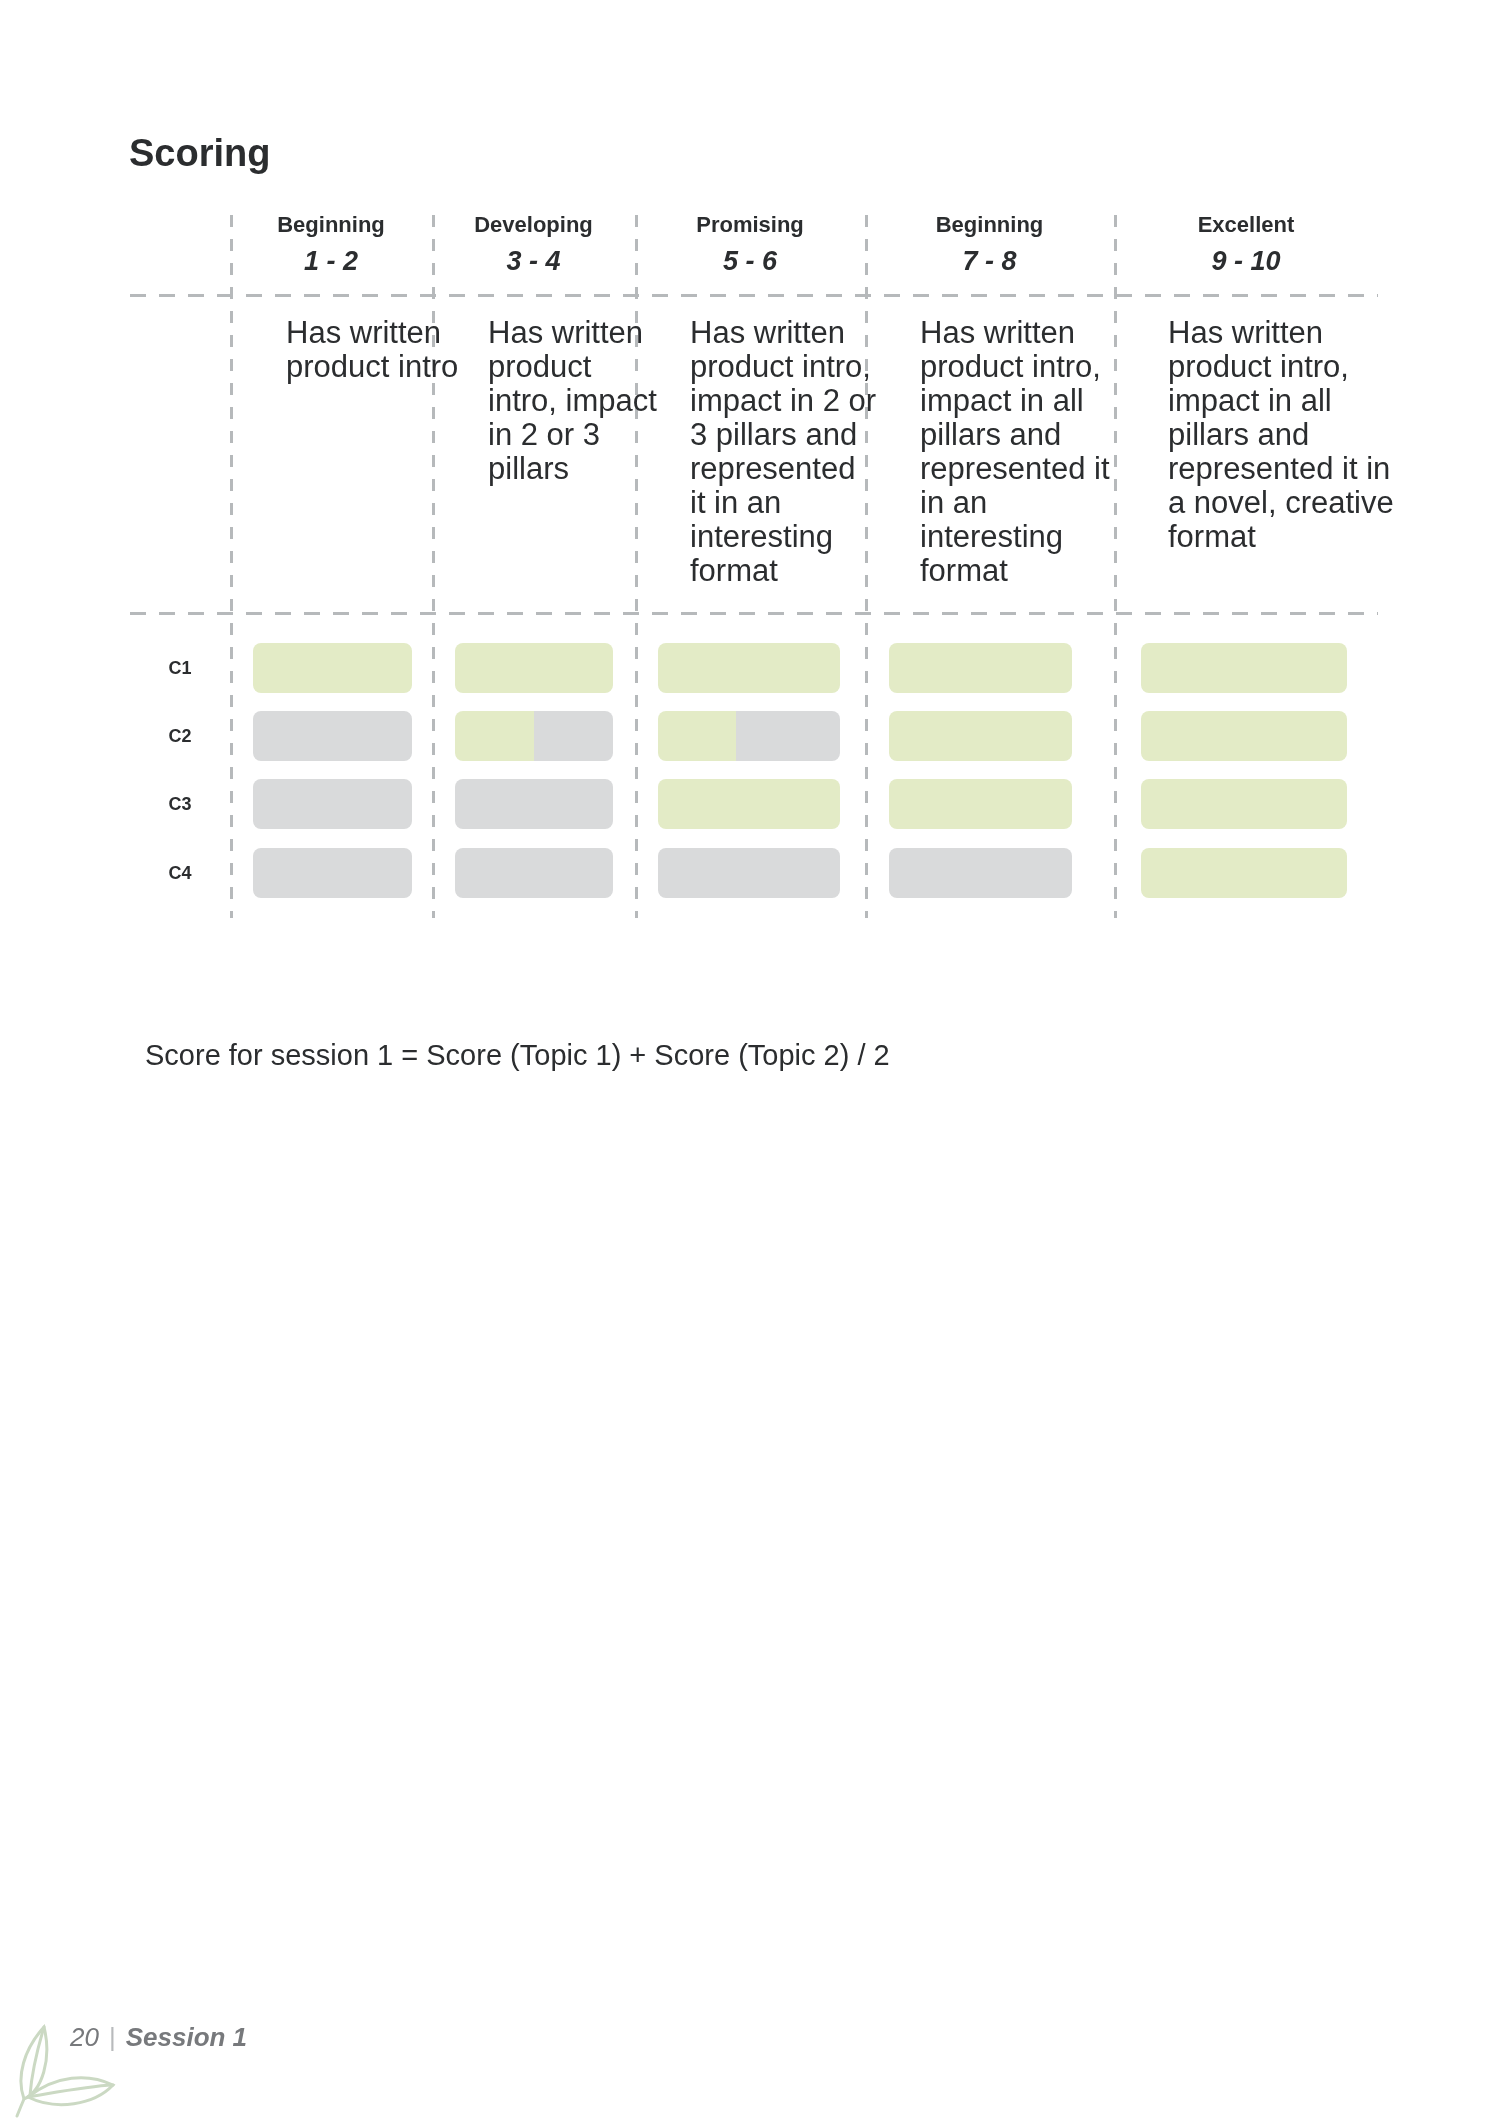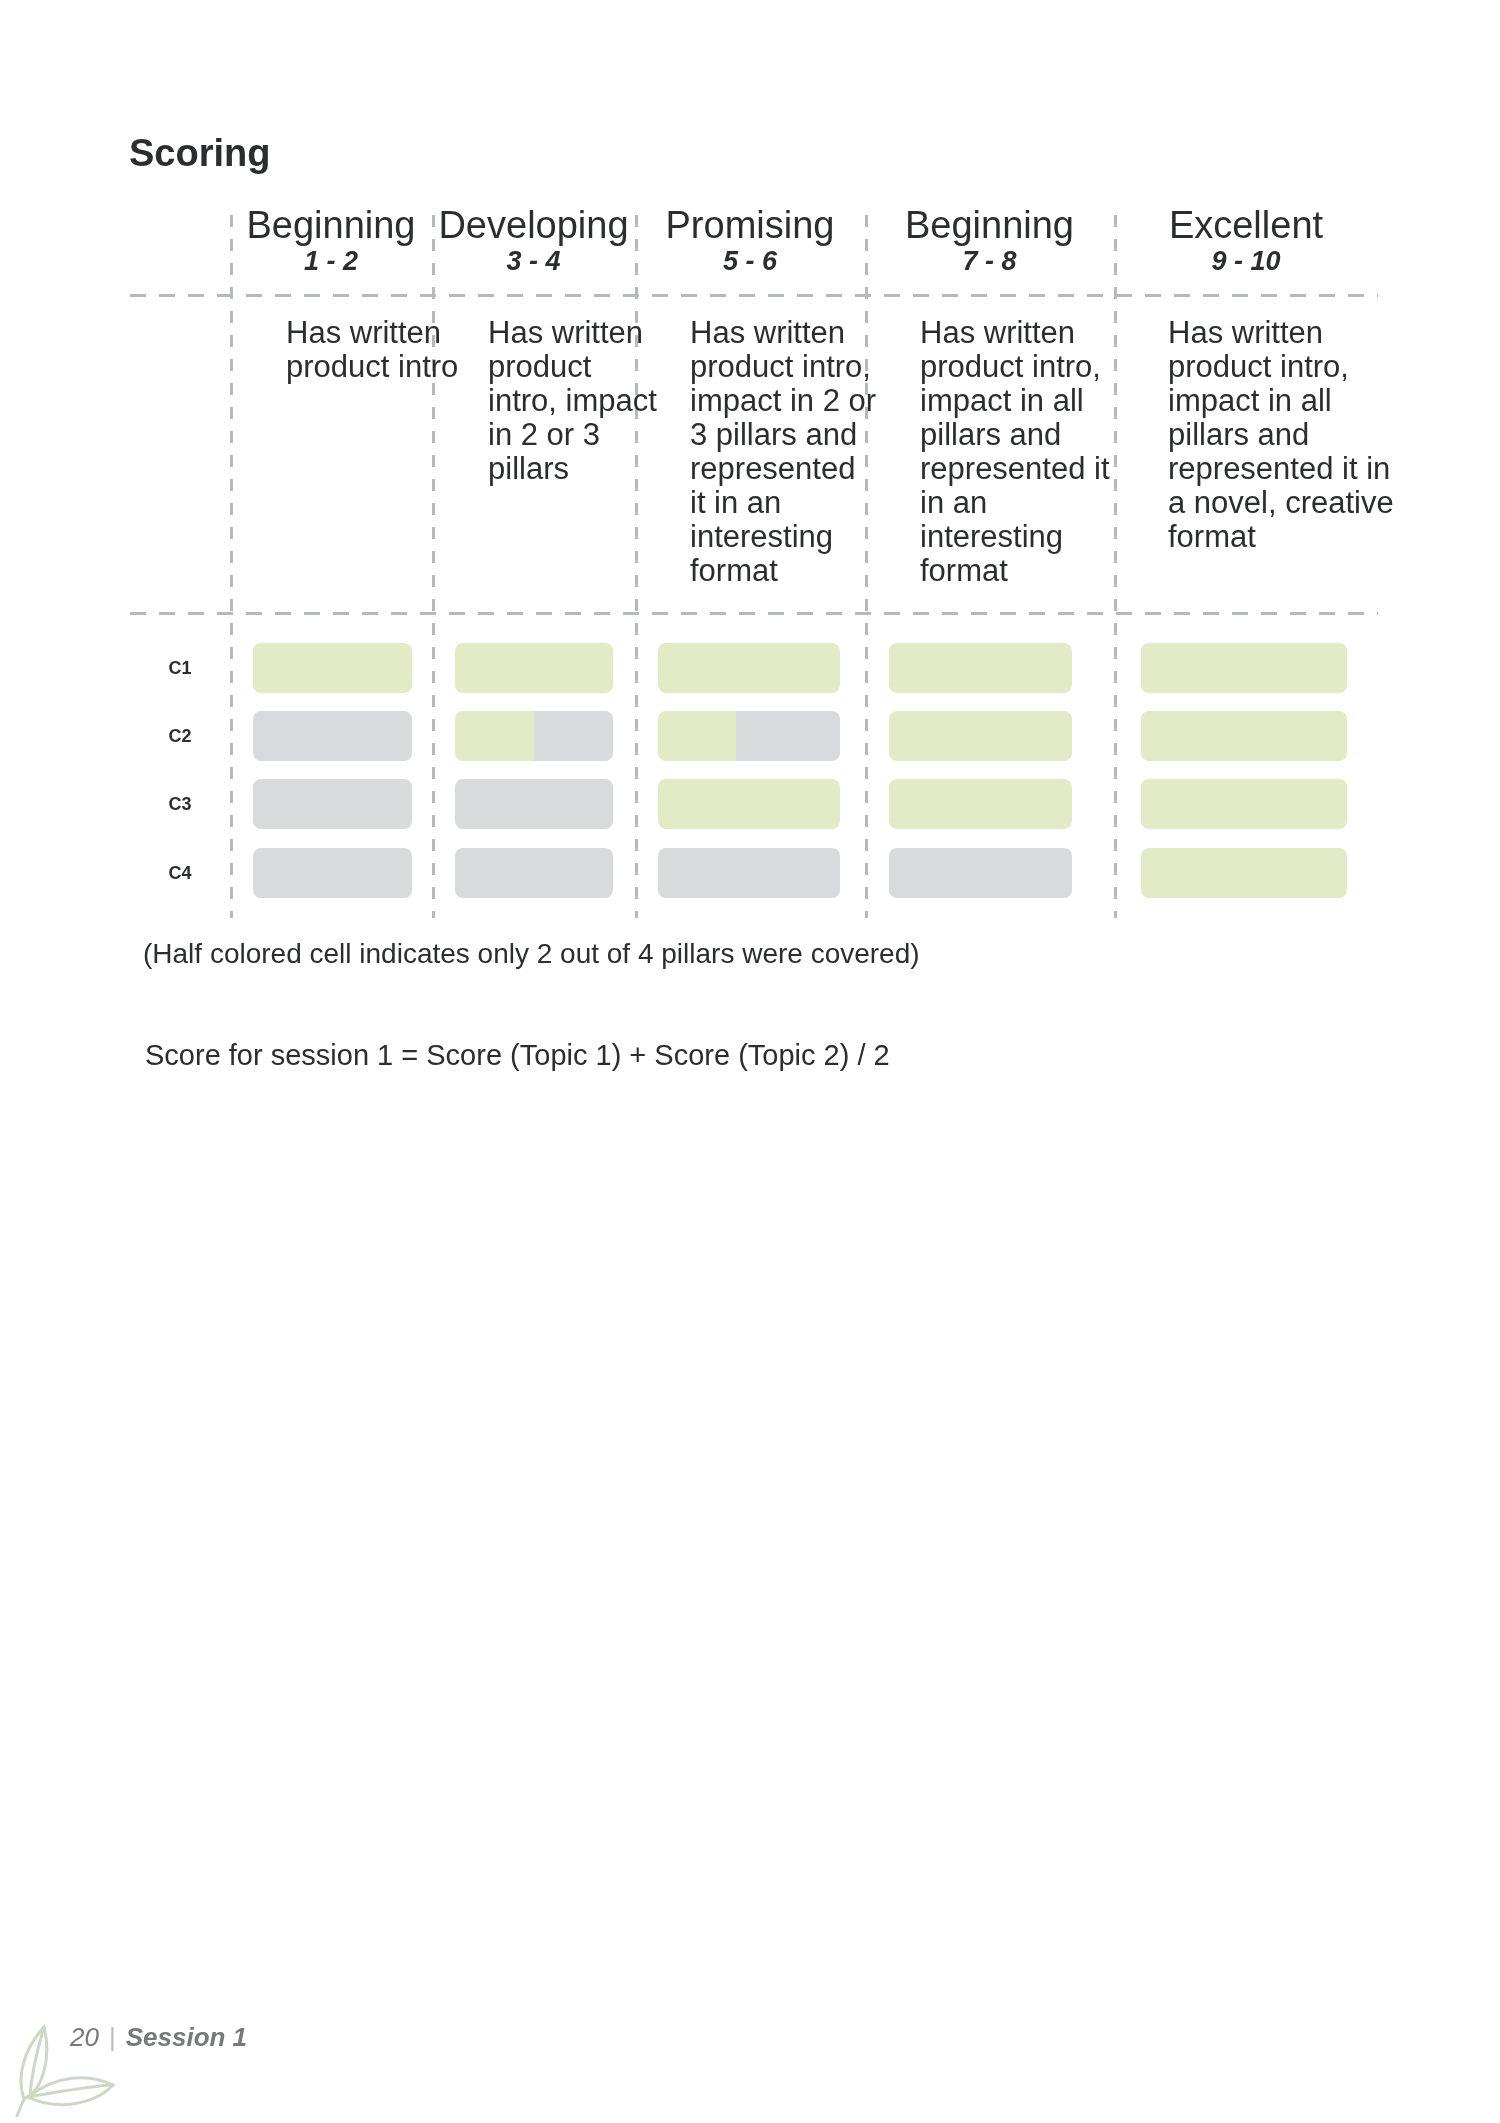--- a/index.html
+++ b/index.html
@@ -36,22 +36,22 @@
     height:3px;
     background:repeating-linear-gradient(to right, var(--dash_line) 0 16px, transparent 16px 29px);
   }
   
   .col-head{
     position:absolute;
     top:207px;
     text-align:center;
   }
   .col-head .level{
-    font-size:38px;
-    font-weight:400;
+    font-size:22px;
+    font-weight:700;
     line-height:36px;
   }
   .col-head .range{
     font-size:27px;
     font-weight:700;
     line-height:36px;
     font-style:italic;
   }
   
   .desc{
@@ -198,21 +198,20 @@
         <div class="cell" style="left: 1141px; top: 779px; width: 206px; background: var(--green);"></div>
         <div class="rowlab" style="top: 848px;">C4</div>
         <div class="cell" style="left: 253px; top: 848px; width: 159px; background: var(--gray);"></div>
         <div class="cell" style="left: 455px; top: 848px; width: 158px; background: var(--gray);"></div>
         <div class="cell" style="left: 658px; top: 848px; width: 182px; background: var(--gray);"></div>
         <div class="cell" style="left: 889px; top: 848px; width: 183px; background: var(--gray);"></div>
         <div class="cell" style="left: 1141px; top: 848px; width: 206px; background: var(--green);"></div>
       </div>
   </div>
 
-  <p class="note">(Half colored cell indicates only 2 out of 4 pillars were covered)</p>
 
   <div class="formulas">
     <p>Score for session 1 = Score (Topic 1) + Score (Topic 2) / 2</p>
   </div>
 
   <div class="footer">
     <svg class="leaf-logo" width="115" height="100" viewBox="0 0 115 100">
       <path d="M36,4 C16,26 8,54 16,76 C34,68 44,36 36,4 Z"></path>
       <path d="M22,72 C24,48 30,24 36,4"></path>
       <path d="M16,76 C13,83 11,88 9,93"></path>

